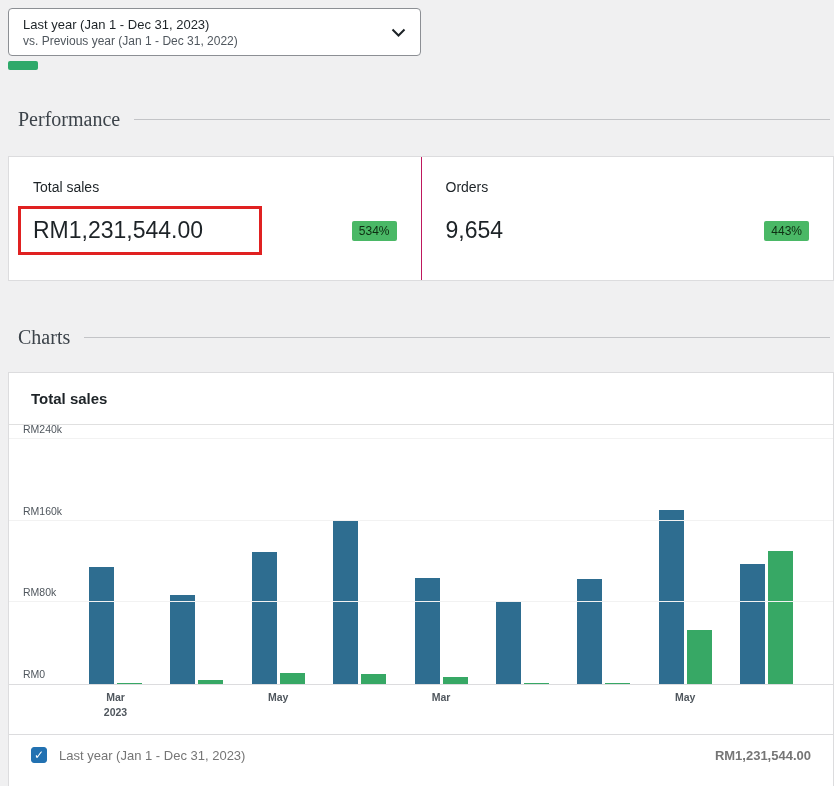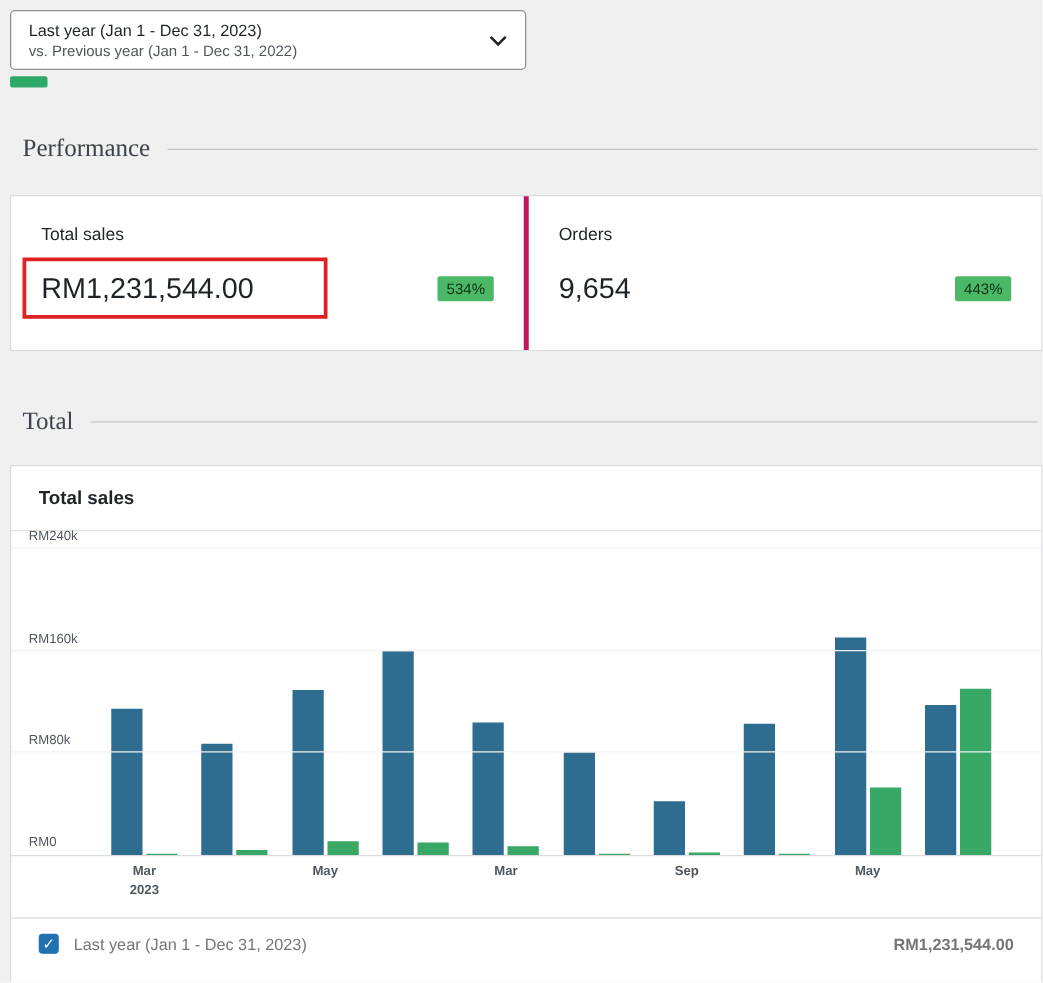--- a/index.html
+++ b/index.html
@@ -38,21 +38,21 @@
   .rule { flex: 1; height: 1px; background: #c3c4c7; }
   #perf-header { top: 108px; }
   #charts-header { top: 326px; }
 
   
   .perf-cards {
     position: absolute; left: 8px; right: 0; top: 156px; height: 125px;
     background: #fff; border: 1px solid #dcdcde; display: flex;
   }
   .perf-card { flex: 1; padding: 22px 24px; position: relative; cursor: pointer; }
-  .perf-card + .perf-card { border-left: 4px solid #be185d; }
+  .perf-card + .perf-card { border-left: 1px solid #be185d; }
   .perf-label { font-size: 14px; color: #1d2327; }
   .perf-row { display: flex; justify-content: space-between; align-items: center; margin-top: 22px; }
   .perf-value { font-size: 23px; color: #1d2327; }
   .badge {
     background: #4ab866; color: #0e2e12;
     font-size: 12px; padding: 3px 7px; border-radius: 2px;
   }
   .annotation {
     position: absolute; left: 9px; top: 49px; width: 244px; height: 49px;
     border: 3px solid #e02121; pointer-events: none;
@@ -132,21 +132,21 @@
   <div class="perf-card">
     <div class="perf-label">Orders</div>
     <div class="perf-row">
       <span class="perf-value">9,654</span>
       <span class="badge">443%</span>
     </div>
   </div>
 </div>
 
 <div class="section-header" id="charts-header">
-  <h2>Total</h2>
+  <h2>Charts</h2>
   <div class="rule"></div>
 </div>
 
 <div class="chart-card">
   <div class="chart-card-header">Total sales</div>
   <div class="plot">
     <div class="bar-groups">
         <div class="bar-group">
           <div class="bar" style="height: 117.3px; background: rgb(46, 109, 144);"></div>
           <div class="bar" style="height: 1.02px; background: rgb(55, 168, 101);"></div>
@@ -173,27 +173,20 @@
         <div class="bar-group">
           <div class="bar" style="height: 106.08px; background: rgb(46, 109, 144);"></div>
           <div class="bar" style="height: 7.14px; background: rgb(55, 168, 101);"></div>
           <div class="x-label">
             <div>Mar</div>
           </div>
         </div>
         <div class="bar-group">
           <div class="bar" style="height: 81.6px; background: rgb(46, 109, 144);"></div>
           <div class="bar" style="height: 1.02px; background: rgb(55, 168, 101);"></div>
-        </div>
-        <div class="bar-group">
-          <div class="bar" style="height: 42.84px; background: rgb(46, 109, 144);"></div>
-          <div class="bar" style="height: 2.04px; background: rgb(55, 168, 101);"></div>
-          <div class="x-label">
-            <div>Sep</div>
-          </div>
         </div>
         <div class="bar-group">
           <div class="bar" style="height: 105.06px; background: rgb(46, 109, 144);"></div>
           <div class="bar" style="height: 1.02px; background: rgb(55, 168, 101);"></div>
         </div>
         <div class="bar-group">
           <div class="bar" style="height: 174.42px; background: rgb(46, 109, 144);"></div>
           <div class="bar" style="height: 54.06px; background: rgb(55, 168, 101);"></div>
           <div class="x-label">
             <div>May</div>

